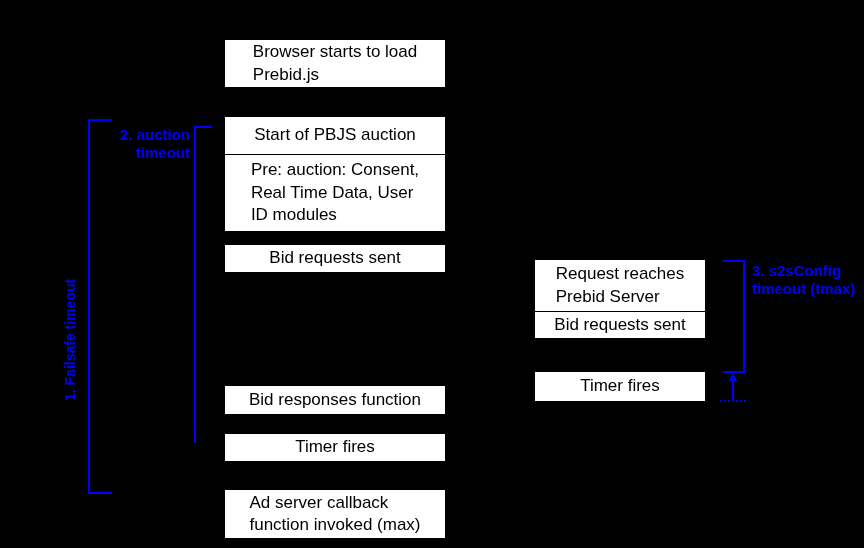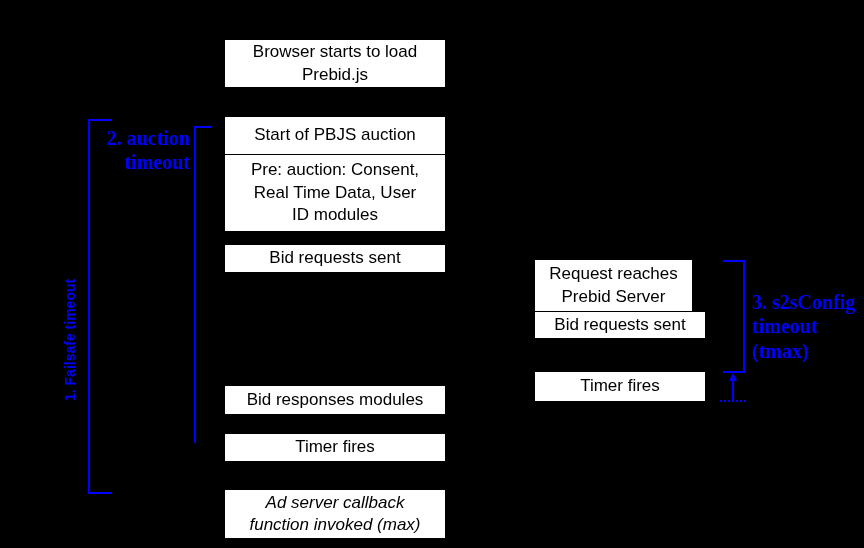--- a/index.html
+++ b/index.html
@@ -15,39 +15,39 @@
     overflow: hidden;
     font-family: "Liberation Sans", sans-serif;
   }
   .box {
     position: absolute;
     background: #ffffff;
     color: #000000;
     display: flex;
     align-items: center;
     justify-content: center;
-    text-align: center;
+    text-align: left;
     font-family: "Liberation Sans", sans-serif;
     font-size: 17px;
     line-height: 1.32;
     box-sizing: border-box;
     padding: 0 6px;
     white-space: pre-line;
   }
   .blue-label {
     position: absolute;
     color: #0000ff;
-    font-family: Liberation Serif, serif;
-    font-size: 20px;
+    font-family: Liberation Sans, sans-serif;
+    font-size: 15px;
     font-weight: bold;
     line-height: 1.22;
     white-space: pre-line;
   }
   .blue-label.right-align { text-align: right; }
-  .blue-label.left-align { text-align: left; margin-top: 28px; }
+  .blue-label.left-align { text-align: left; }
   .rot-label {
     position: absolute;
     color: #0000ff;
     font-family: "Liberation Sans", sans-serif;
     font-size: 14px;
     font-weight: bold;
     transform-origin: left bottom;
     transform: rotate(-90deg);
     white-space: nowrap;
   }
@@ -84,28 +84,28 @@
 Prebid.js</div>
 
   <div class="box" style="left:225px; top:117px; width:220px; height:37px;">Start of PBJS auction</div>
 
   <div class="box" style="left:225px; top:155px; width:220px; height:76px;">Pre: auction: Consent,
 Real Time Data, User
 ID modules</div>
 
   <div class="box" style="left:225px; top:245px; width:220px; height:27px;">Bid requests sent</div>
 
-  <div class="box" style="left:225px; top:386px; width:220px; height:28px;">Bid responses modules</div>
+  <div class="box" style="left:225px; top:386px; width:220px; height:28px;">Bid responses function</div>
 
   <div class="box" style="left:225px; top:434px; width:220px; height:27px;">Timer fires</div>
 
-  <div class="box" style="left:225px; top:490px; width:220px; height:48px;font-style:italic;">Ad server callback
+  <div class="box" style="left:225px; top:490px; width:220px; height:48px;">Ad server callback
 function invoked (max)</div>
 
-  <div class="box" style="left:535px; top:260px; width:157px; height:51px;">Request reaches
+  <div class="box" style="left:535px; top:260px; width:170px; height:51px;">Request reaches
 Prebid Server</div>
 
   <div class="box" style="left:535px; top:312px; width:170px; height:26px;">Bid requests sent</div>
 
   <div class="box" style="left:535px; top:372px; width:170px; height:29px;">Timer fires</div>
 
   <div class="h-line" style="left:88px; top:119px; width:24px;"></div>
   <div class="v-line" style="left:88px; top:119px; height:375px;"></div>
   <div class="h-line" style="left:88px; top:492px; width:24px;"></div>
   <div class="rot-label" style="left:78px; top:385px;">1. Failsafe timeout</div>

